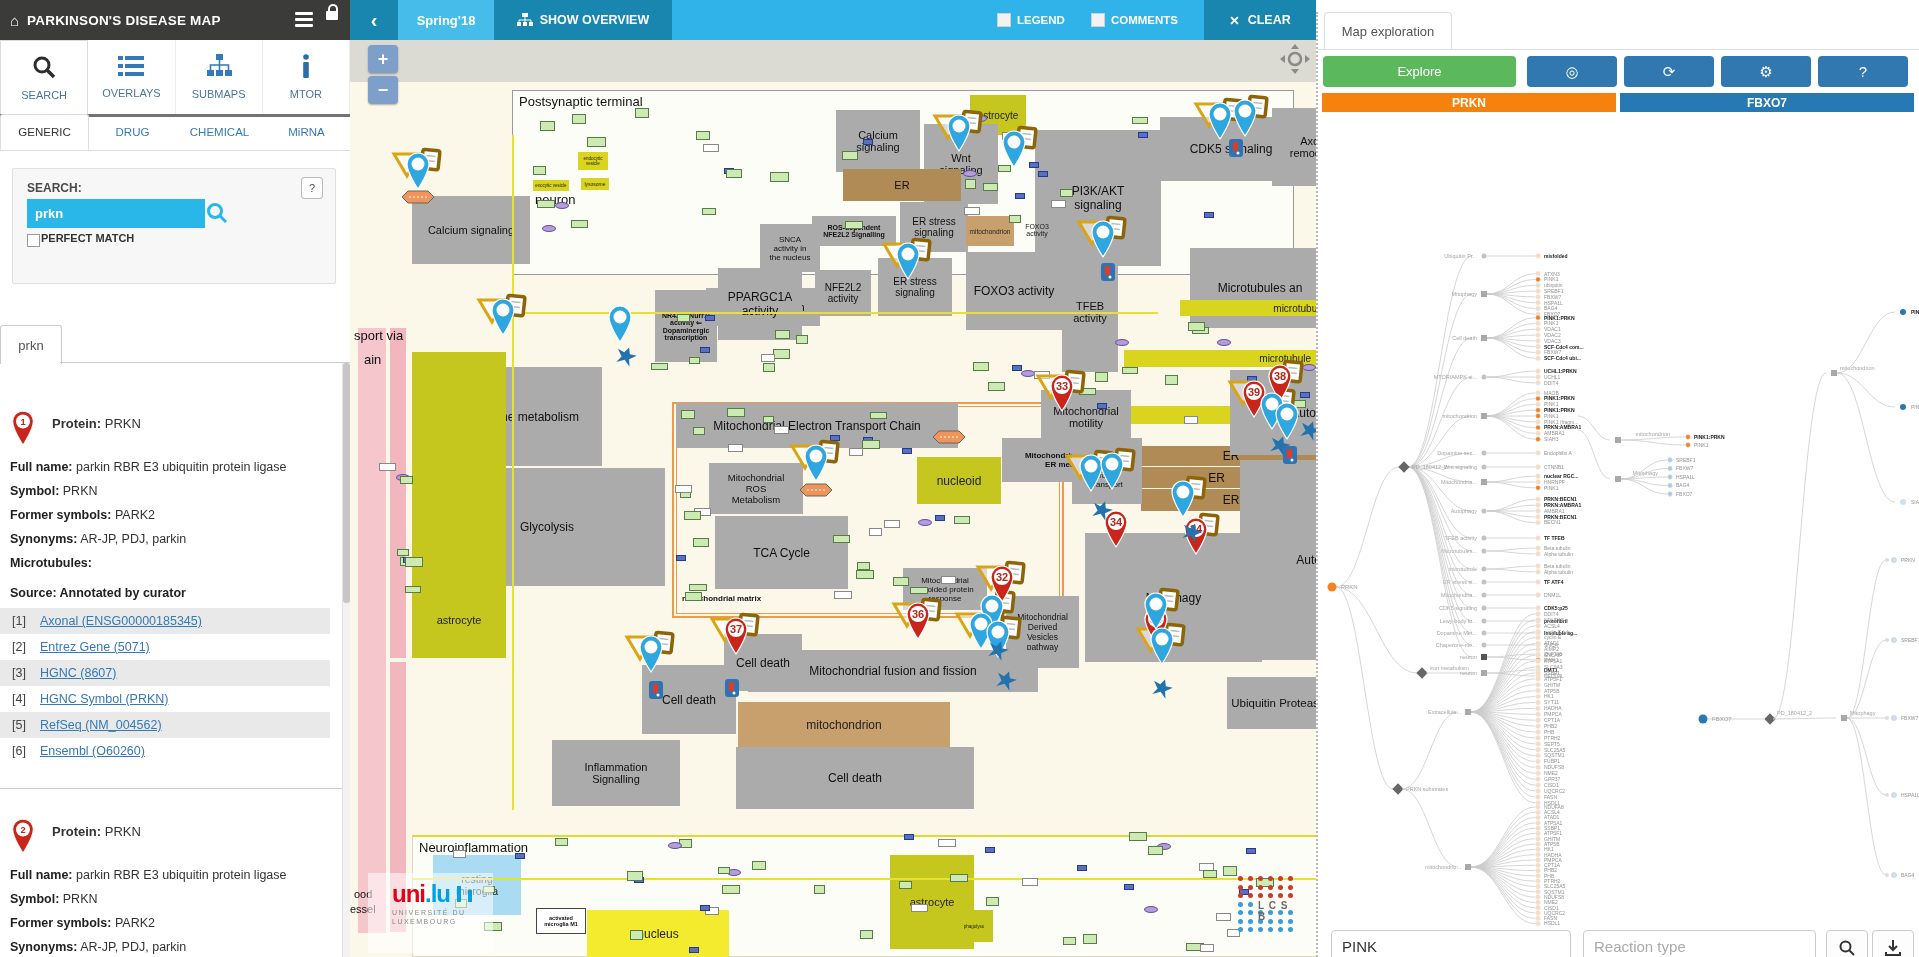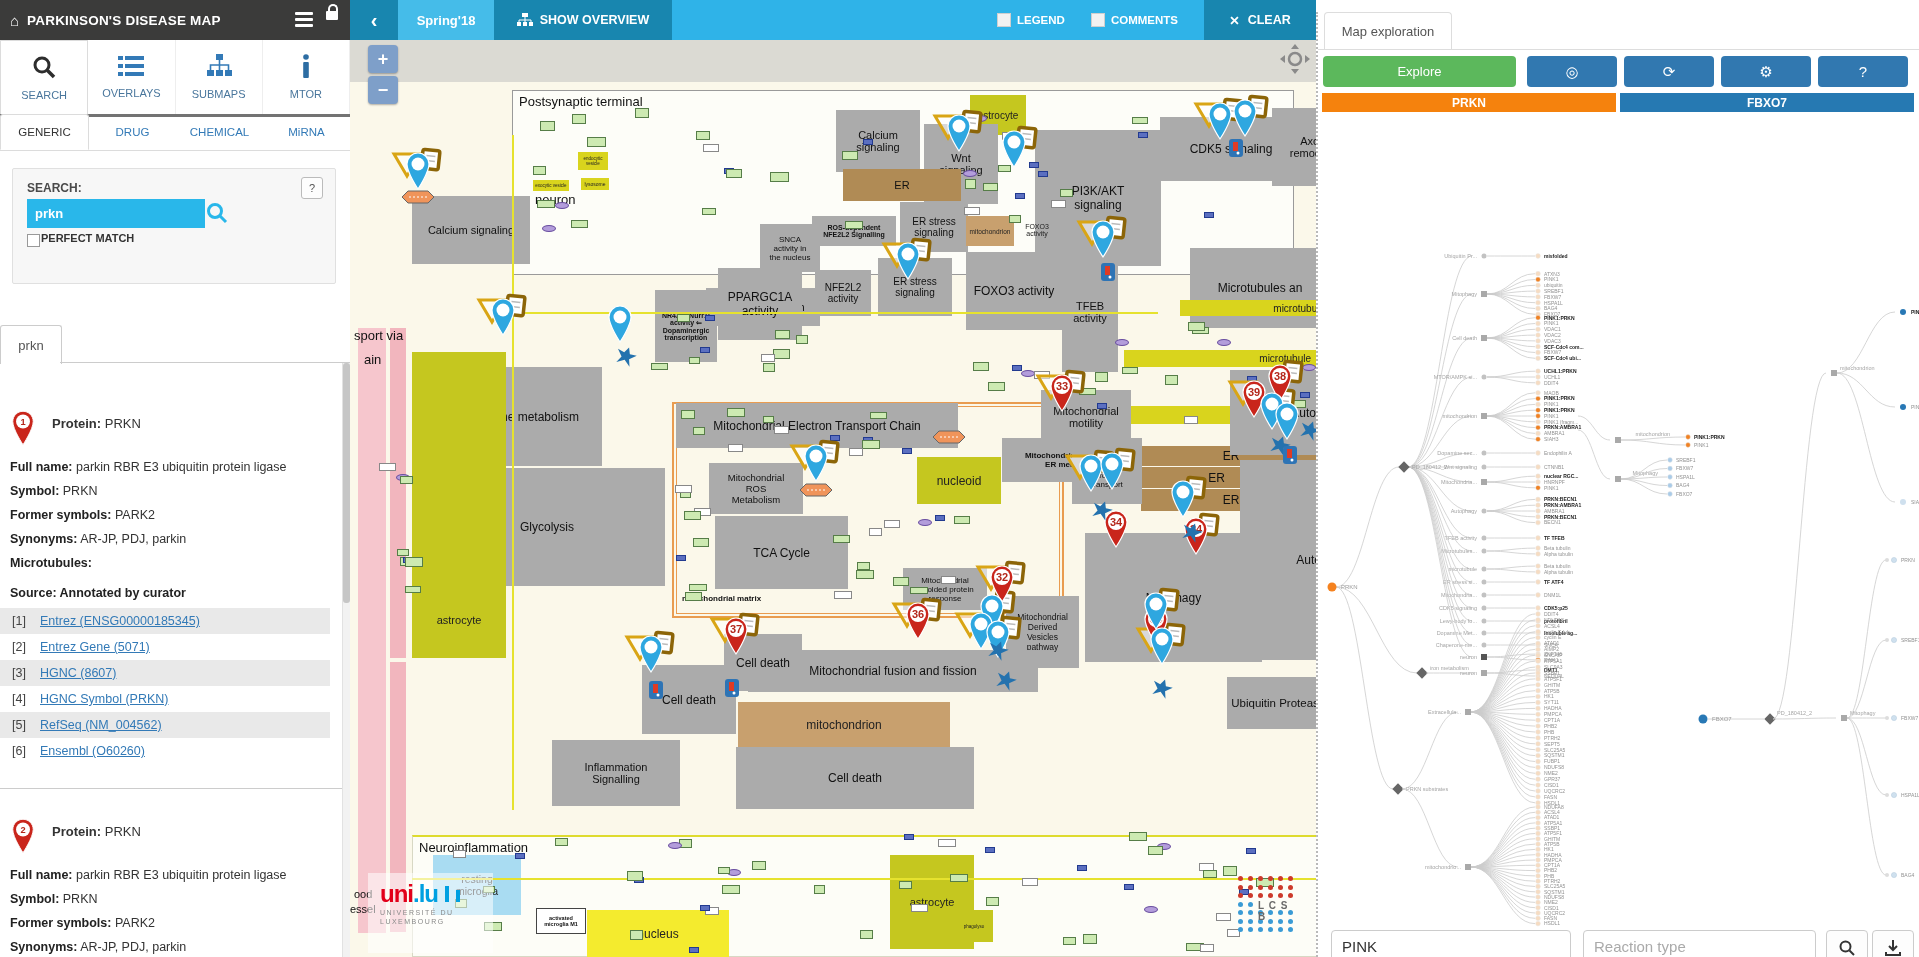--- a/index.html
+++ b/index.html
@@ -175,21 +175,21 @@
           </svg></div>
         <div class="abs entry-title" style="left:52px;top:53px"><b>Protein:</b> PRKN</div>
         <div class="abs fieldline" style="left:10px;top:97px"><b>Full name:</b> parkin RBR E3 ubiquitin protein ligase</div>
         <div class="abs fieldline" style="left:10px;top:121px"><b>Symbol:</b> PRKN</div>
         <div class="abs fieldline" style="left:10px;top:145px"><b>Former symbols:</b> PARK2</div>
         <div class="abs fieldline" style="left:10px;top:169px"><b>Synonyms:</b> AR-JP, PDJ, parkin</div>
         <div class="abs fieldline" style="left:10px;top:193px"><b>Microtubules:</b> </div>
         <div class="abs fieldline" style="left:10px;top:223px"><b>Source: Annotated by curator</b></div>
         <div class="abs linkrow alt" style="left:0;top:245px">
           <span class="idx">[1]</span>
-          <a href="#">Entrez (ENSG00000185345)</a>
+          <a href="#">Axonal (ENSG00000185345)</a>
         </div>
         <div class="abs linkrow " style="left:0;top:271px">
           <span class="idx">[2]</span>
           <a href="#">Entrez Gene (5071)</a>
         </div>
         <div class="abs linkrow alt" style="left:0;top:297px">
           <span class="idx">[3]</span>
           <a href="#">HGNC (8607)</a>
         </div>
         <div class="abs linkrow " style="left:0;top:323px">
@@ -809,21 +809,21 @@
             <rect x="-3" y="-6" width="5" height="9" fill="#e03b24"></rect>
             <circle cx="2" cy="5" r="1.5" fill="#fff"></circle>
           </g>
           <g transform="translate(886,108)">
             <rect x="-7" y="-9" width="14" height="18" rx="3" fill="#2e74b5"></rect>
             <rect x="-3" y="-6" width="5" height="9" fill="#e03b24"></rect>
             <circle cx="2" cy="5" r="1.5" fill="#fff"></circle>
           </g>
         </svg>
         <div class="abs" style="left:18px;top:833px;width:125px;height:80px;background:rgba(255,255,255,.55)"></div>
-<div class="abs" id="unilogo" style="left:30px;top:840px">
+<div class="abs" id="unilogo" style="left:42px;top:840px">
   <span class="u1">uni</span><span class="u2">.lu</span>
   <span style="display:inline-block;width:4px;height:16px;background:#00a0e1;margin-left:3px"></span>
   <span style="display:inline-block;width:4px;height:12px;background:#00a0e1;margin-left:2px"></span>
   <div class="sub">UNIVERSITÉ DU<br>LUXEMBOURG</div>
 </div>
         <div class="abs" style="left:888px;top:836px;width:62px;height:60px">
           <div class="abs" style="left:0px;top:0px;width:5px;height:5px;border-radius:50%;background:#cd3a2b"></div>
           <div class="abs" style="left:10px;top:0px;width:5px;height:5px;border-radius:50%;background:#cd3a2b"></div>
           <div class="abs" style="left:20px;top:0px;width:5px;height:5px;border-radius:50%;background:#cd3a2b"></div>
           <div class="abs" style="left:30px;top:0px;width:5px;height:5px;border-radius:50%;background:#cd3a2b"></div>

